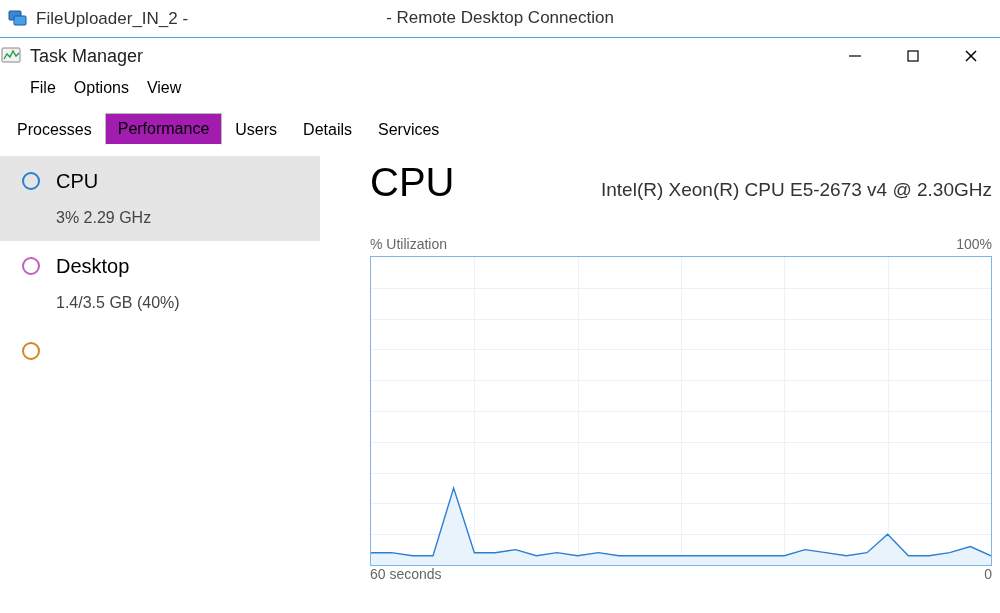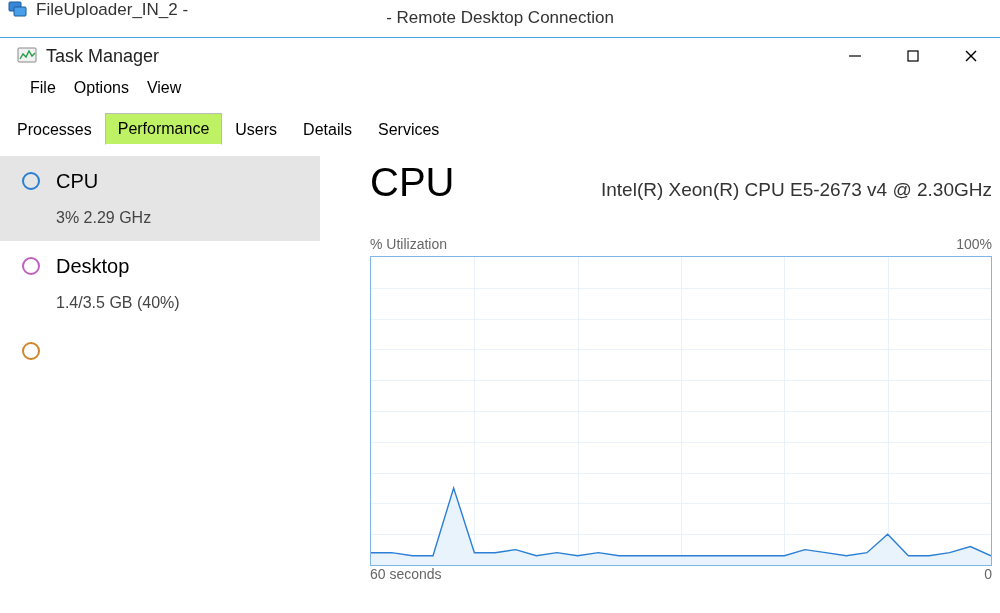--- a/index.html
+++ b/index.html
@@ -8,41 +8,42 @@
       font-size: 14px;
       color: #000;
       background: #fff;
       width: 1000px;
       height: 613px;
       overflow: hidden;
     }
     .rdc-titlebar {
       height: 38px;
       display: flex;
+      align-items: center;
       padding: 0 8px;
       border-bottom: 1px solid #4da6e0;
       position: relative;
     }
     .rdc-icon {
       width: 20px; height: 20px;
       margin-right: 8px;
       flex: none;
     }
     .rdc-title-left { font-size: 17px; color: #333; }
     .rdc-title-center {
       position: absolute;
       left: 50%; transform: translateX(-50%);
       top: 8px;
       font-size: 17px; color: #333;
     }
     .tm-titlebar {
       height: 36px;
       display: flex;
       align-items: center;
-      padding: 0 16px;
+      padding: 0 0;
       position: relative;
     }
     .tm-icon { width: 22px; height: 22px; margin-right: 8px; flex: none; }
     .tm-title { font-size: 18px; color: #222; }
     .window-controls {
       position: absolute; right: 0; top: 0;
       display: flex; height: 36px;
     }
     .win-btn {
       width: 58px; height: 36px;
@@ -67,21 +68,21 @@
     .tab {
       padding: 6px 12px;
       font-size: 16px;
       border: 1px solid transparent;
       border-bottom: none;
       position: relative;
     }
     .tab.active {
       border: 1px solid #bbb;
       border-bottom: 1px solid #fff;
-      background: #bef264;
+      background: #a21caf;
     }
     .main {
       display: flex;
       height: calc(613px - 38px - 36px - 28px - 34px - 10px);
       gap: 34px;
     }
     .sidebar {
       width: 320px; flex: none;
       padding-top: 10px;
     }

